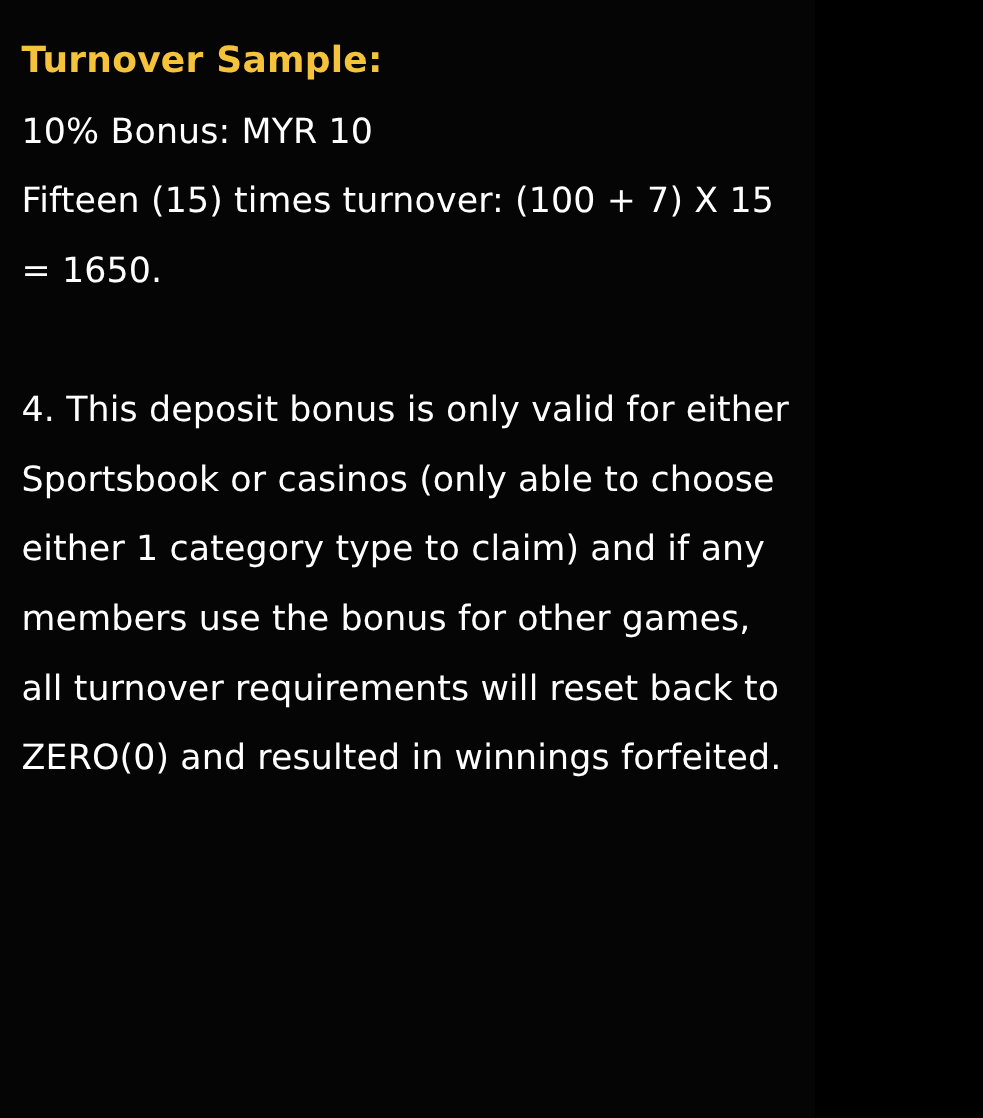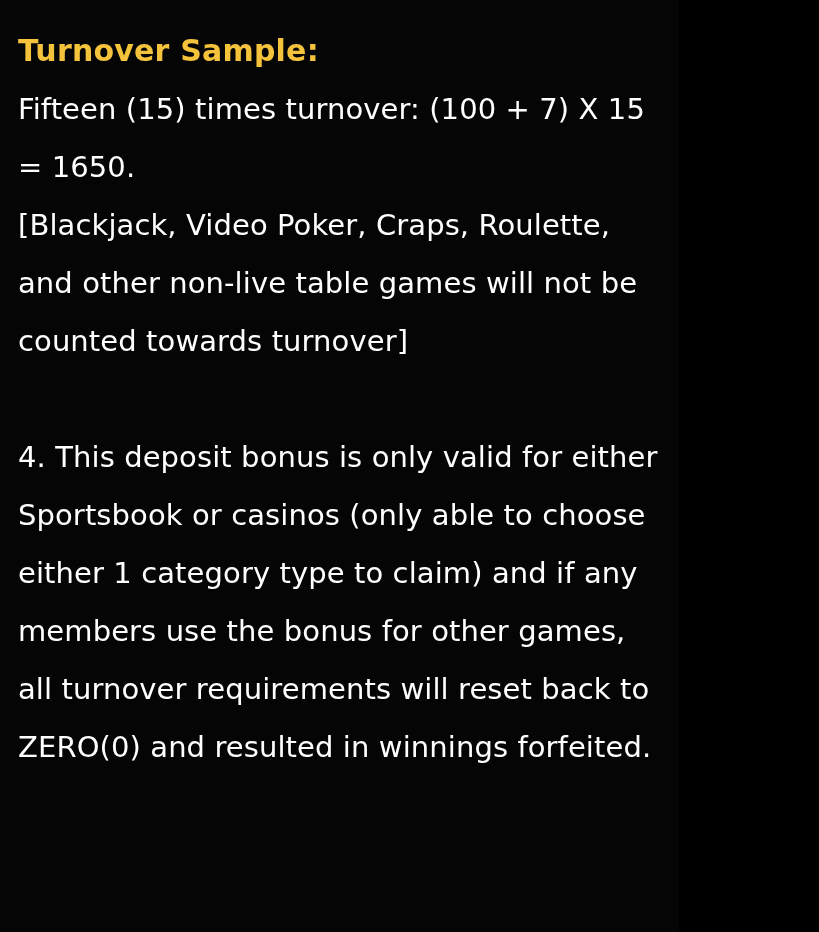--- a/index.html
+++ b/index.html
@@ -44,17 +44,17 @@
   }
   .spacer {
     height: 58px;
   }
 </style>
 </head>
 <body>
 
 <div class="page">
   <div class="heading">Turnover Sample:</div>
+  <div class="line">10% Bonus: MYR 10</div>
   <div class="line">Fifteen (15) times turnover: (100 + 7) X 15 = 1650.</div>
-  <div class="line">[Blackjack, Video Poker, Craps, Roulette, and other non-live table games will not be counted towards turnover]</div>
   <div class="spacer"></div>
   <div class="para">4. This deposit bonus is only valid for either Sportsbook or casinos (only able to choose either 1 category type to claim) and if any members use the bonus for other games, all turnover requirements will reset back to ZERO(0) and resulted in winnings forfeited.</div>
 </div>
 
 </body></html>

